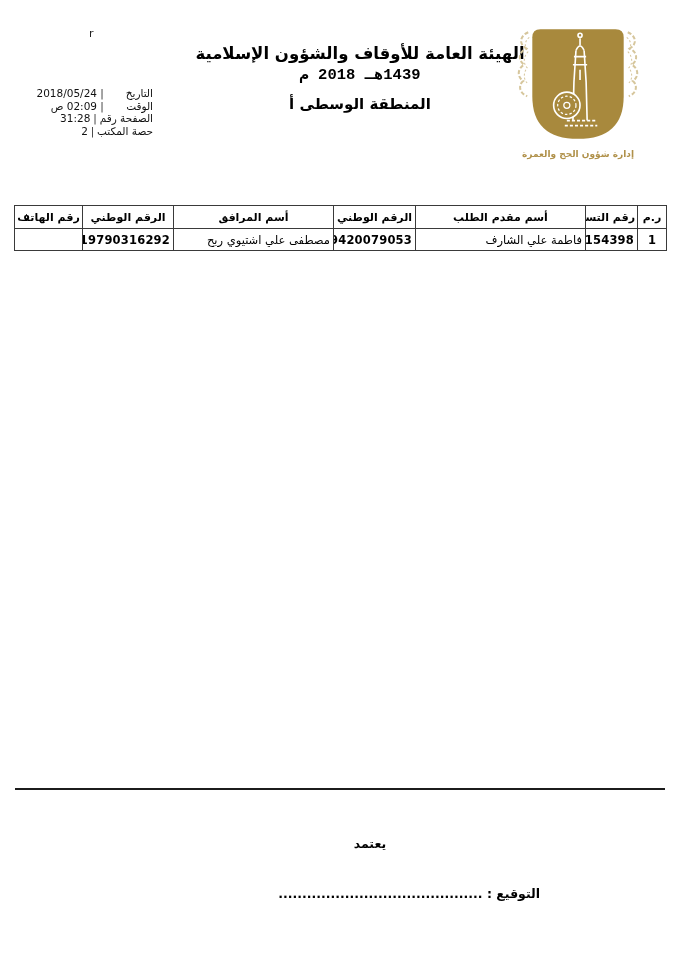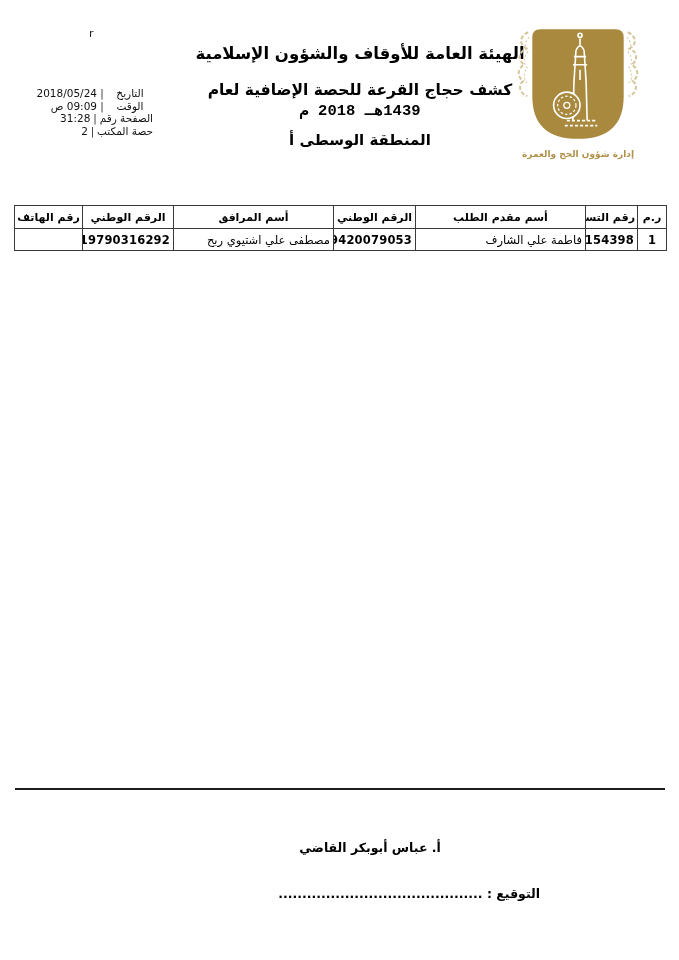--- a/index.html
+++ b/index.html
@@ -10,21 +10,21 @@
   }
 
   
   .stray { position:absolute; left:89px; top:27px; font-size:11px; color:#222; }
 
   
   .meta { position:absolute; left:5px; top:47px; width:148px; font-size:10.5px; line-height:12.5px; color:#111;margin-top:40px; }
   .meta-row { display:flex; align-items:baseline; }
   .meta-value { width:92px; text-align:right; direction:rtl; white-space:nowrap; }
   .meta-bar { width:10px; text-align:center; color:#333; }
-  .meta-label { flex:1; direction:rtl; text-align:center; white-space:nowrap; }
+  .meta-label { flex:1; direction:rtl; text-align:right; white-space:nowrap; }
 
   
   .titles { position:absolute; left:150px; top:44px; width:420px; text-align:center; direction:rtl; }
   .t-authority { font-size:16.5px; font-weight:bold; white-space:nowrap; }
   .t-report1 { font-size:15.5px; font-weight:bold; margin-top:18px; white-space:nowrap; }
   .t-report2 { font-size:15.5px; font-weight:bold; margin-top:2px; white-space:nowrap;font-family:Liberation Mono, monospace; }
   .t-region { font-size:15px; font-weight:bold; margin-top:11px; white-space:nowrap; }
   .t-office { font-size:14px; font-weight:bold; margin-top:14px; white-space:nowrap; }
 
   
@@ -53,39 +53,38 @@
 
 <span class="stray">r</span>
 
 <div class="meta">
   <div class="meta-row">
     <span class="meta-value">2018/05/24</span>
     <span class="meta-bar">|</span>
     <span class="meta-label">التاريخ</span>
   </div>
   <div class="meta-row">
-    <span class="meta-value">09:09 ص</span>
+    <span class="meta-value">02:09 ص</span>
     <span class="meta-bar">|</span>
     <span class="meta-label">الوقت</span>
   </div>
   <div class="meta-row">
     <span class="meta-value">31:28</span>
     <span class="meta-bar">|</span>
     <span class="meta-label">الصفحة رقم</span>
   </div>
   <div class="meta-row">
     <span class="meta-value">2</span>
     <span class="meta-bar">|</span>
     <span class="meta-label">حصة المكتب</span>
   </div>
 </div>
 
 <div class="titles">
   <div class="t-authority">الهيئة العامة للأوقاف والشؤون الإسلامية</div>
-  <div class="t-report1">كشف حجاج القرعة للحصة الإضافية لعام</div>
   <div class="t-report2">1439هـ  2018 م</div>
   <div class="t-region">المنطقة الوسطى أ</div>
 </div>
 
 <div class="logo-wrap">
   <svg width="132" height="120" viewBox="0 0 130 118" aria-hidden="true">
 
     <g stroke="var(--ornament,#d6c69c)" fill="none" stroke-width="2">
       <path d="M16,9 C7,13 7,21 14,25 C6,29 6,37 12,41 C5,45 5,53 11,57 C6,61 7,69 15,72" stroke-dasharray="4 2"></path>
       <path d="M17,14 C12,18 12,24 16,28 C11,33 11,40 15,44 C11,49 11,56 16,60" stroke-width="1" stroke-dasharray="2 2"></path>
@@ -146,16 +145,16 @@
       <td class="cell-name">مصطفى علي اشتيوي ربح</td>
       <td class="cell-num">119790316292</td>
       <td class="cell-num"></td>
     </tr>
   </tbody>
 </table>
 
 <div class="divider"></div>
 
 <div class="approve">
-  <div class="approver">أ. عباس أبوبكر القاضي</div>
+  <div class="approve-label">يعتمد</div>
 </div>
 
 <div class="signature">التوقيع : ...........................................</div>
 
 </body></html>

